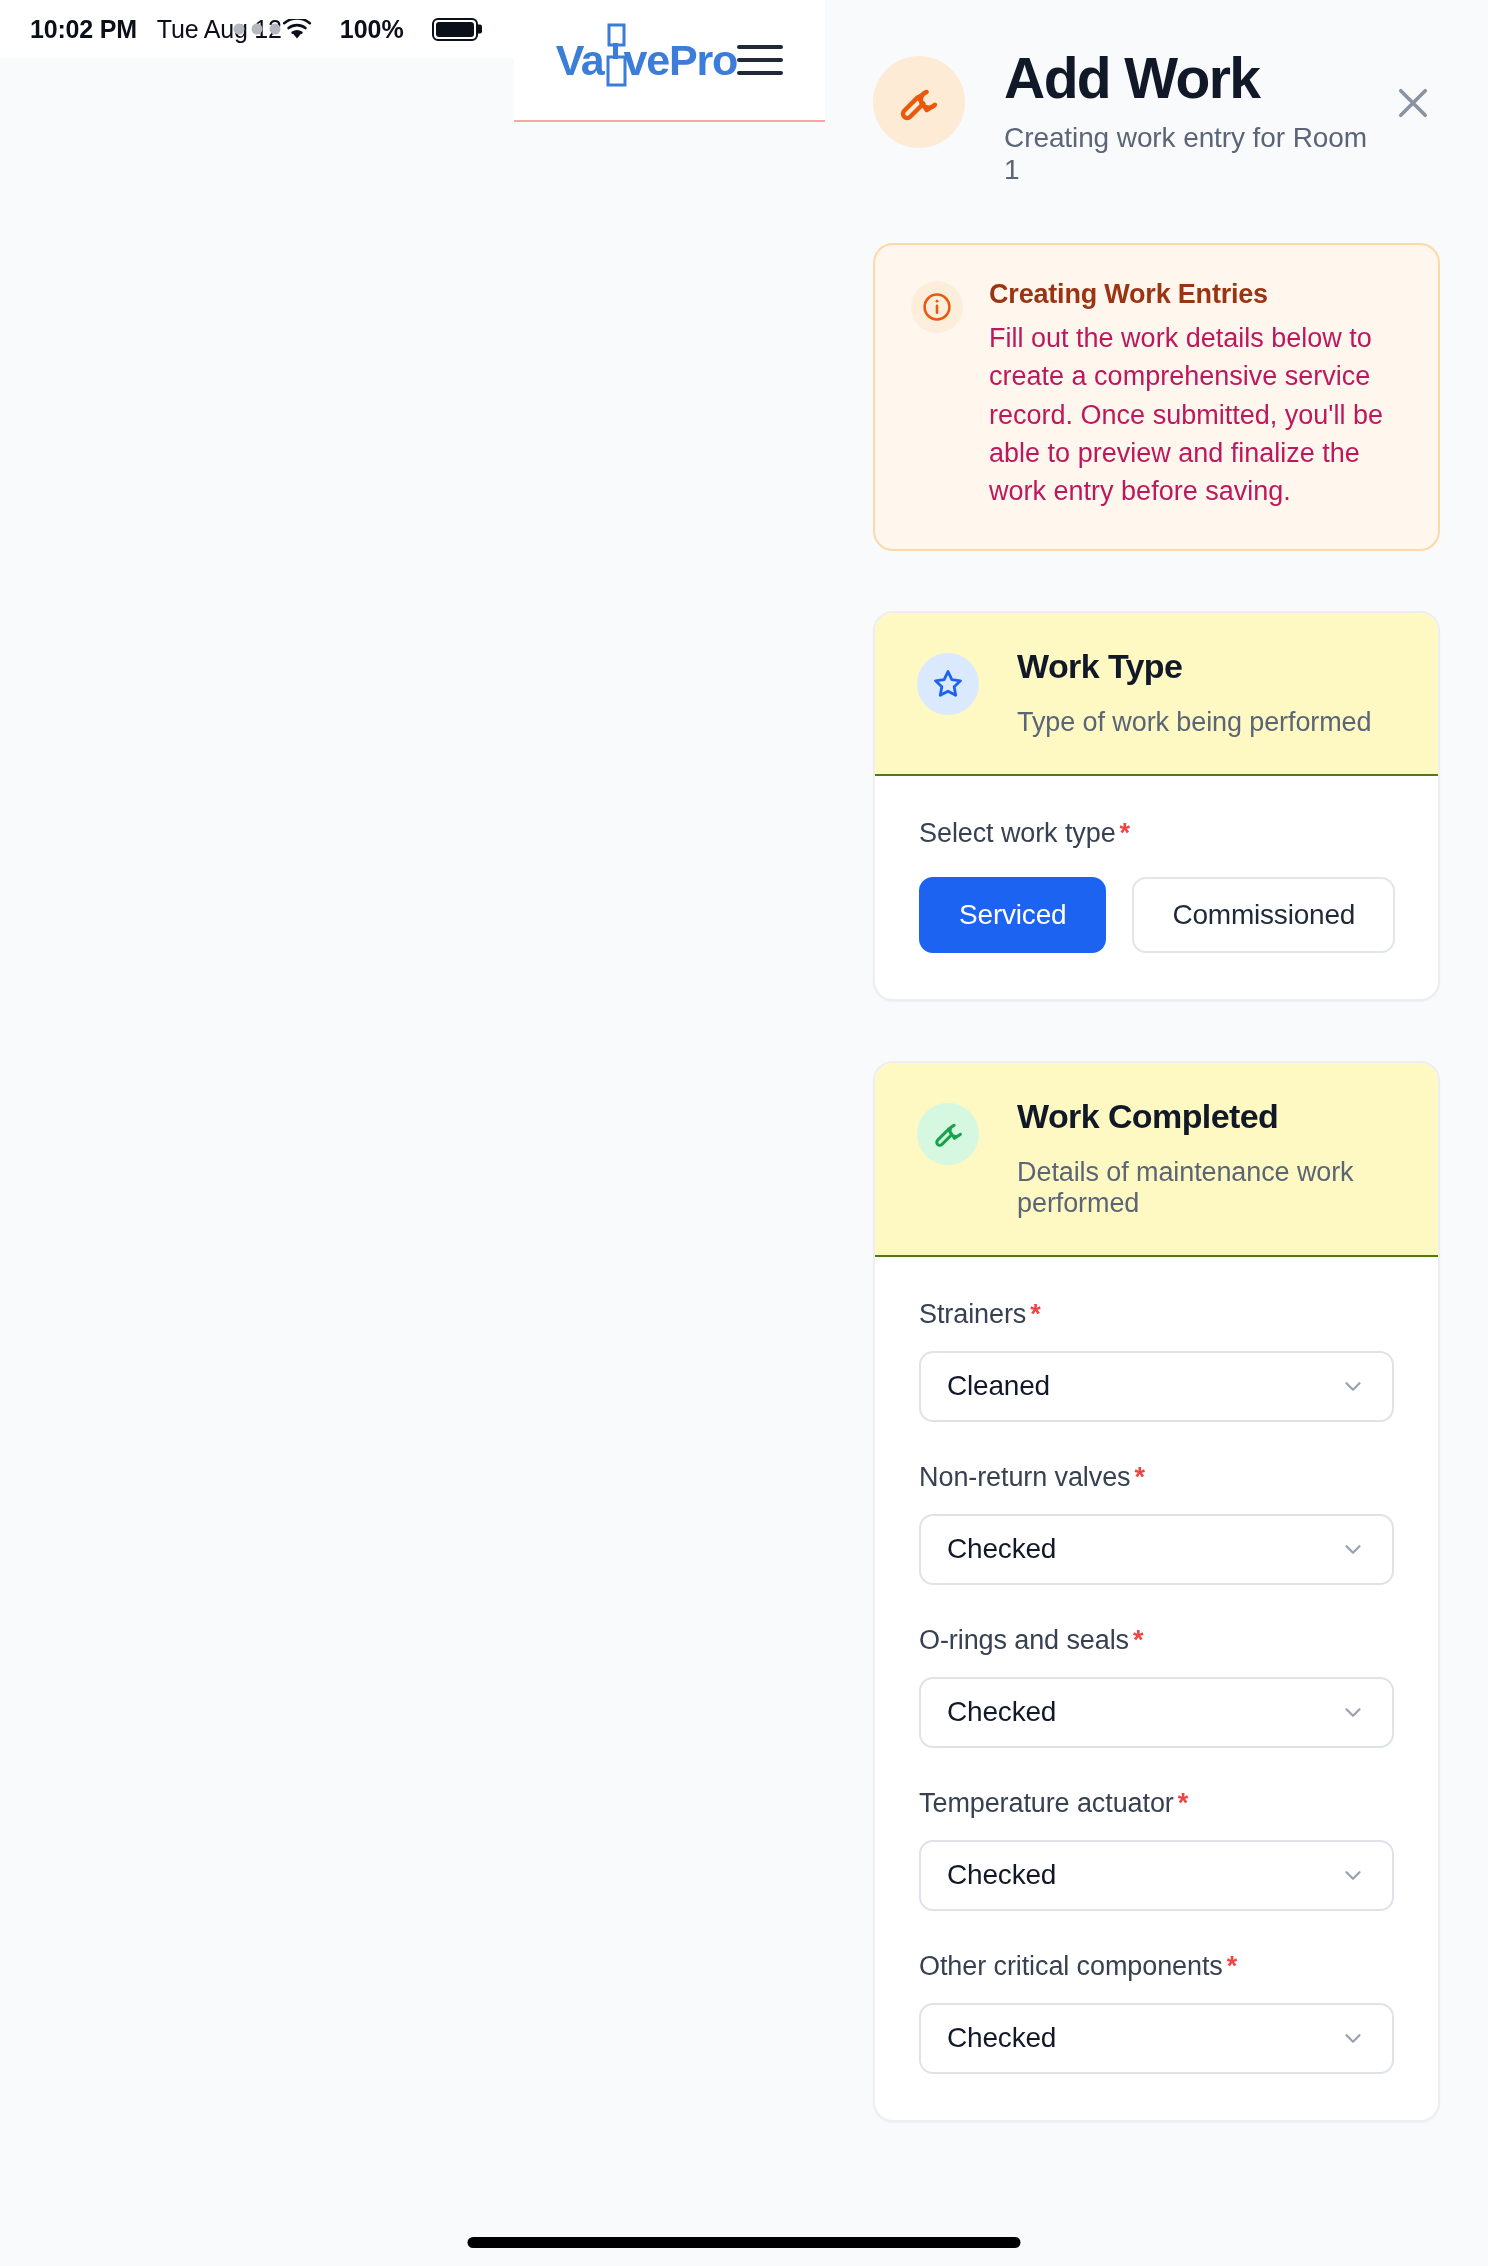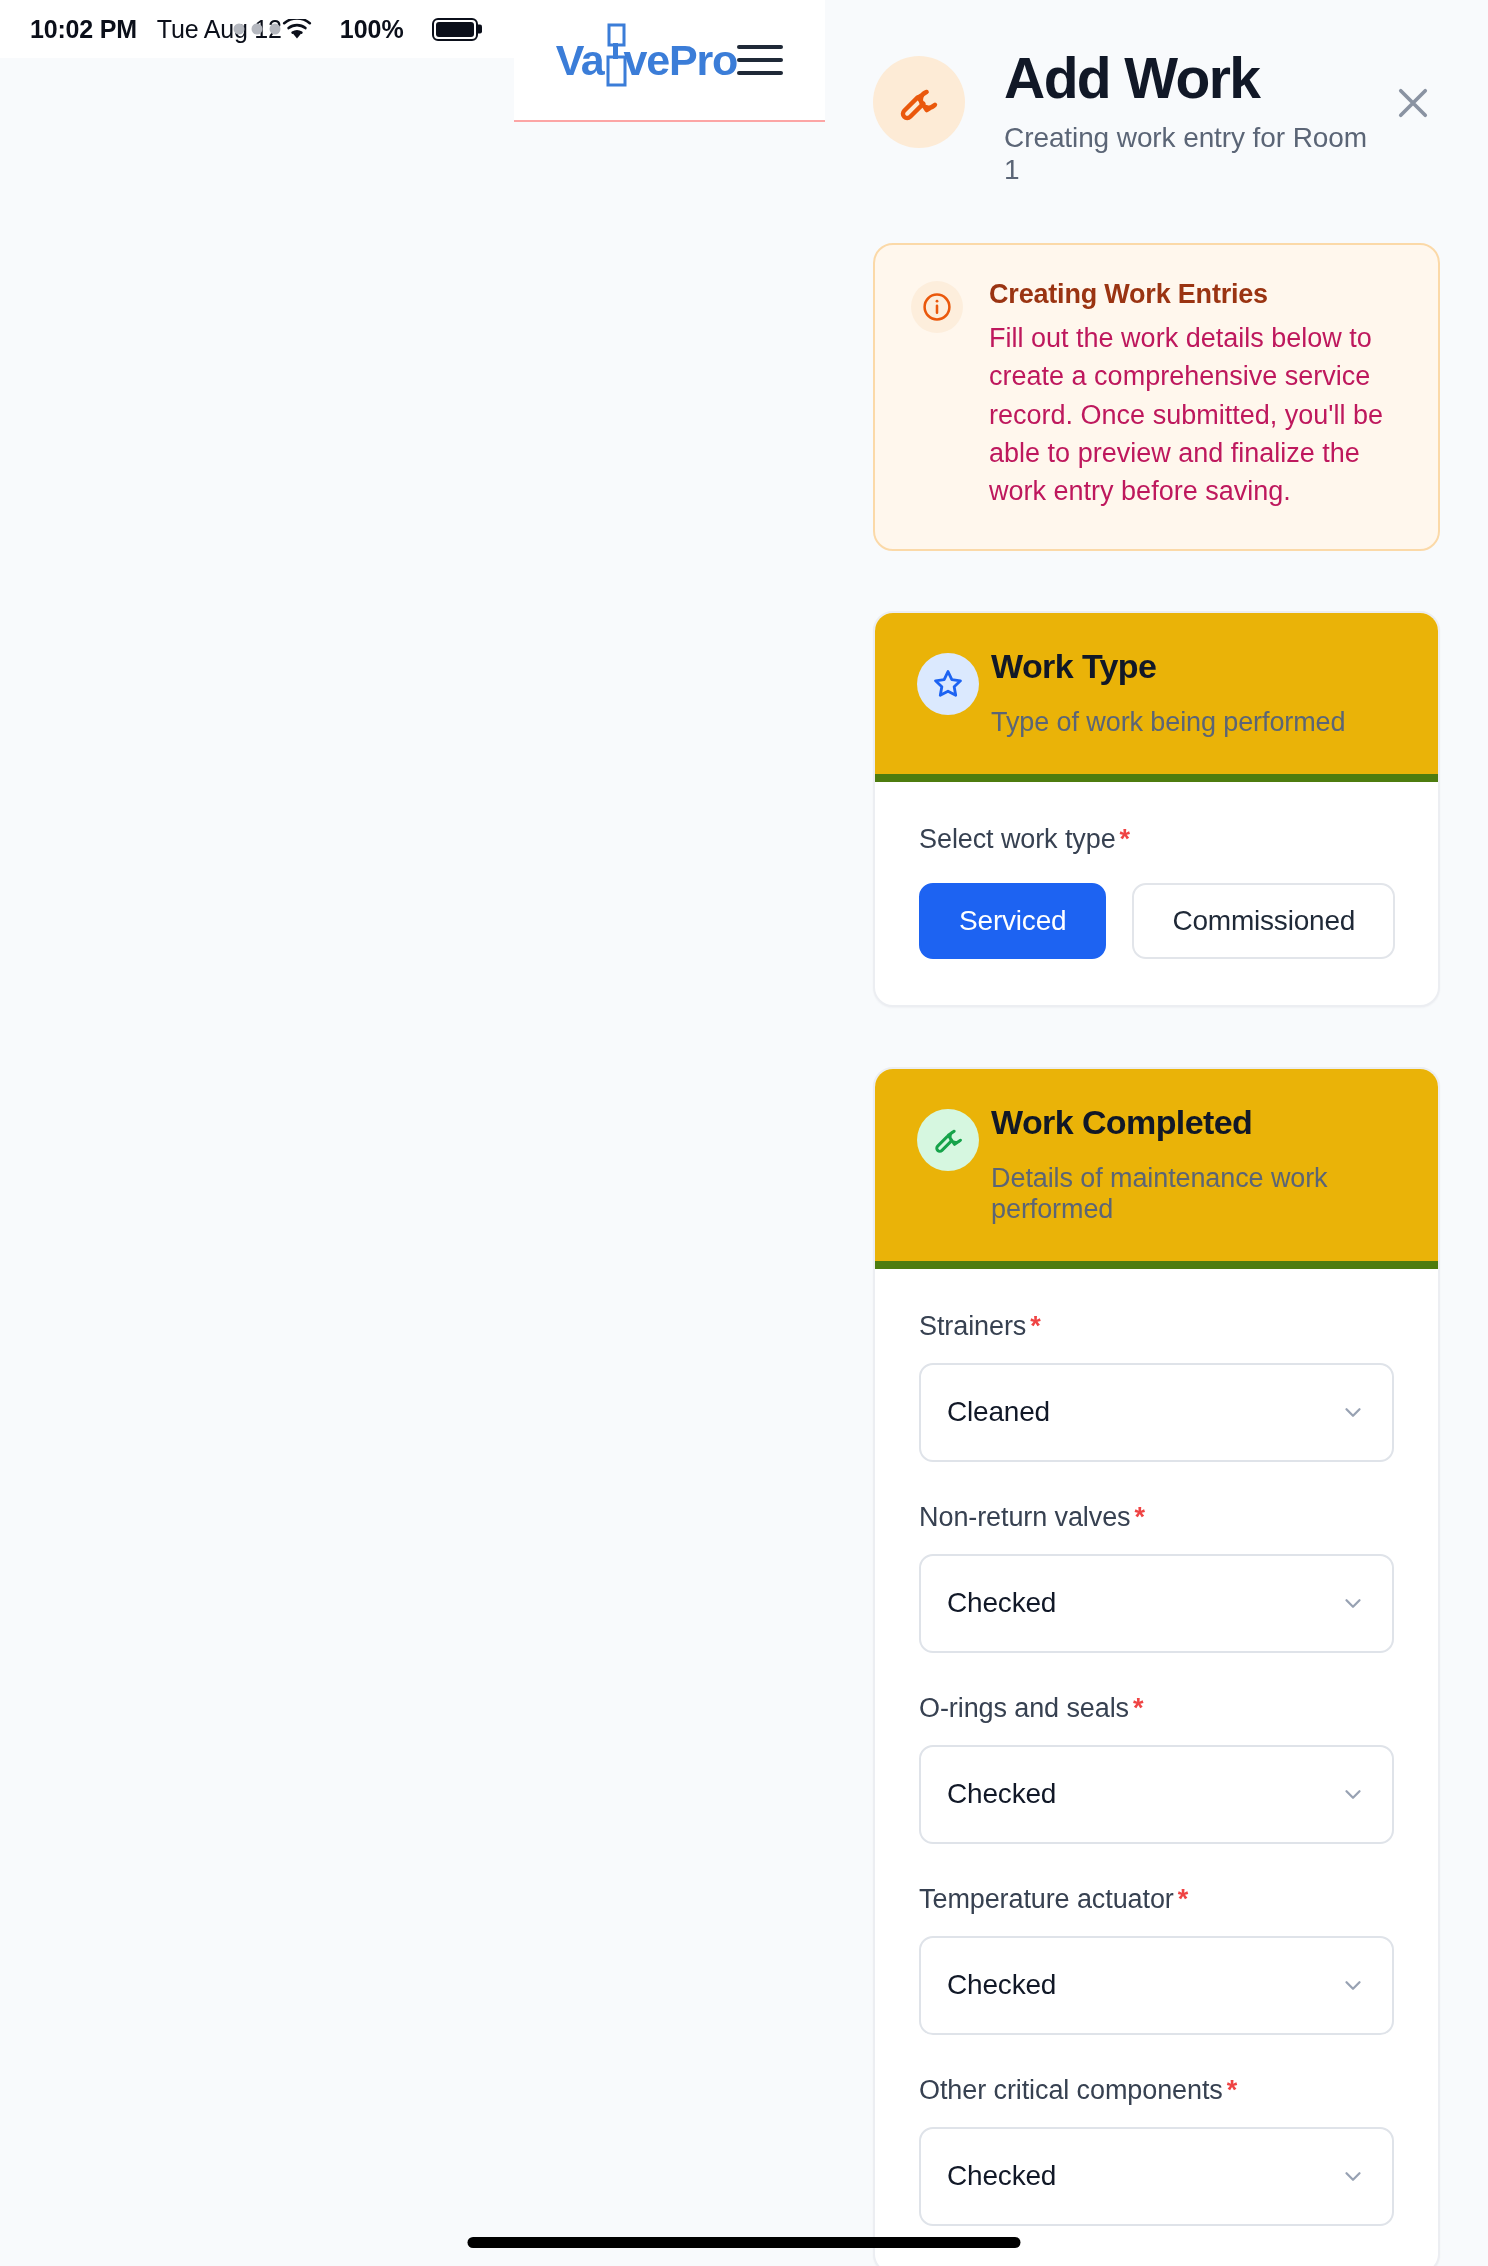--- a/index.html
+++ b/index.html
@@ -203,26 +203,26 @@
   
   .card {
     margin-top: 60px;
     background: #ffffff;
     border: 2px solid #eceef2;
     border-radius: 20px;
     overflow: hidden;
     box-shadow: 0 1px 2px rgba(16,24,40,.04);
   }
   .card-head {
-    background: #eab308;
-    border-bottom: 8px solid #4d7c0f;
+    background: #fef9c3;
+    border-bottom: 2px solid #4d7c0f;
     padding: 34px 42px 36px 42px;
     display: flex;
     align-items: flex-start;
-    gap: 12px;
+    gap: 38px;
   }
   .card-head-icon {
     width: 62px; height: 62px;
     border-radius: 50%;
     display:flex; align-items:center; justify-content:center;
     flex: 0 0 auto;
     margin-top: 6px;
   }
   .icon-blue { background: #dbe9fe; }
   .icon-green { background: #d6f7e0; }
@@ -261,21 +261,21 @@
   .choice.active {
     background: #1d63f2;
     border-color: #1d63f2;
     color: #ffffff;
   }
 
   .field { margin-top: 40px; }
   .field:first-child { margin-top: 0; }
   .select {
     margin-top: 21px;
-    height: 99px;
+    height: 71px;
     border: 2px solid #dfe3e9;
     border-radius: 14px;
     background: #ffffff;
     display: flex;
     align-items: center;
     padding: 0 26px 0 26px;
     cursor: pointer;
   }
   .select-value {
     font-size: 28px;

